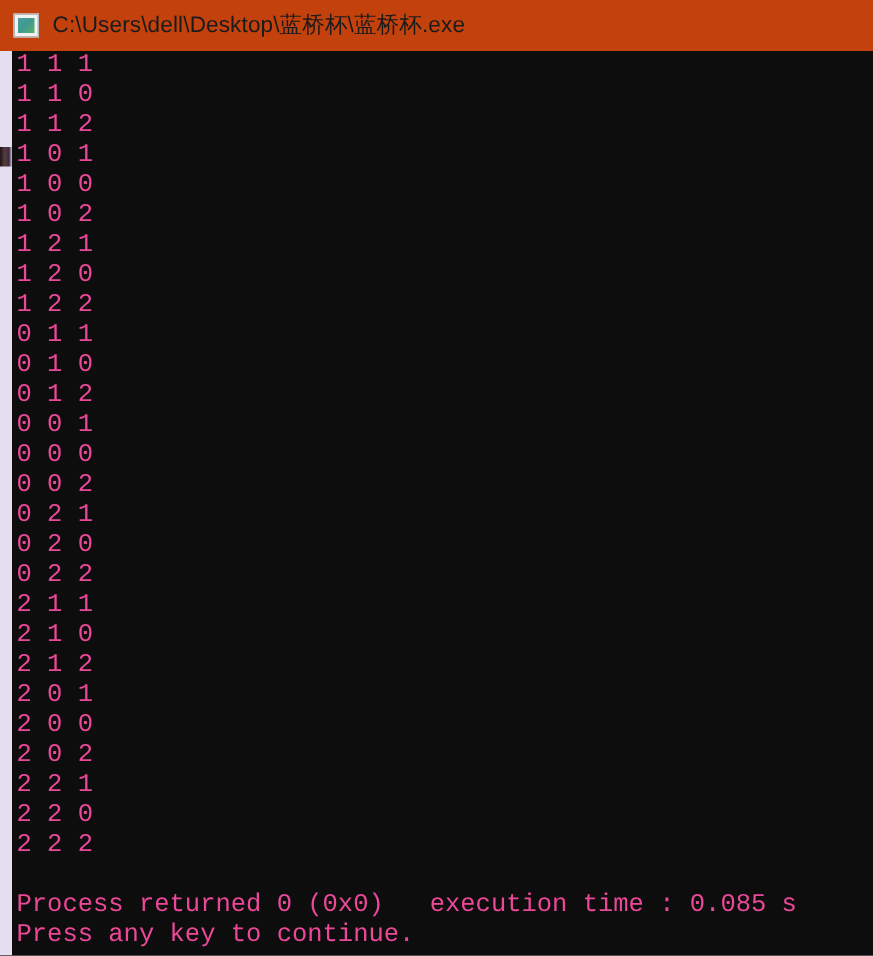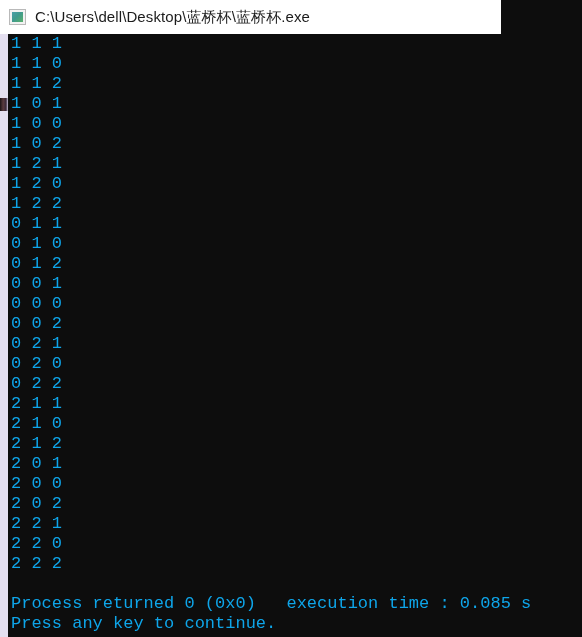--- a/index.html
+++ b/index.html
@@ -20,23 +20,23 @@
     height: 637px;
     background: #0d0d0d;
     overflow: hidden;
   }
 
   
   #title-bar {
     position: absolute;
     left: 0;
     top: 0;
-    width: 501px;
+    width: 582px;
     height: 34px;
-    background: #ffffff;
+    background: #c2410c;
     display: flex;
     align-items: center;
     box-sizing: border-box;
     padding-left: 9px;
   }
 
   #app-icon {
     width: 17px;
     height: 16px;
     flex: 0 0 auto;
@@ -96,21 +96,21 @@
 
   #console-text {
     position: absolute;
     left: 8px;
     top: 0;
     width: 574px;
     height: 443px;
     font-family: "Liberation Mono", "DejaVu Sans Mono", monospace;
     font-size: 17px;
     line-height: 20px;
-    color: #0ea5e9;
+    color: #ec4899;
     white-space: pre;
     padding-left: 3px;
     box-sizing: border-box;
     -webkit-font-smoothing: none;
   }
   .console-line {
     height: 20px;
     white-space: pre;
   }
   .console-line.blank { height: 20px; }

